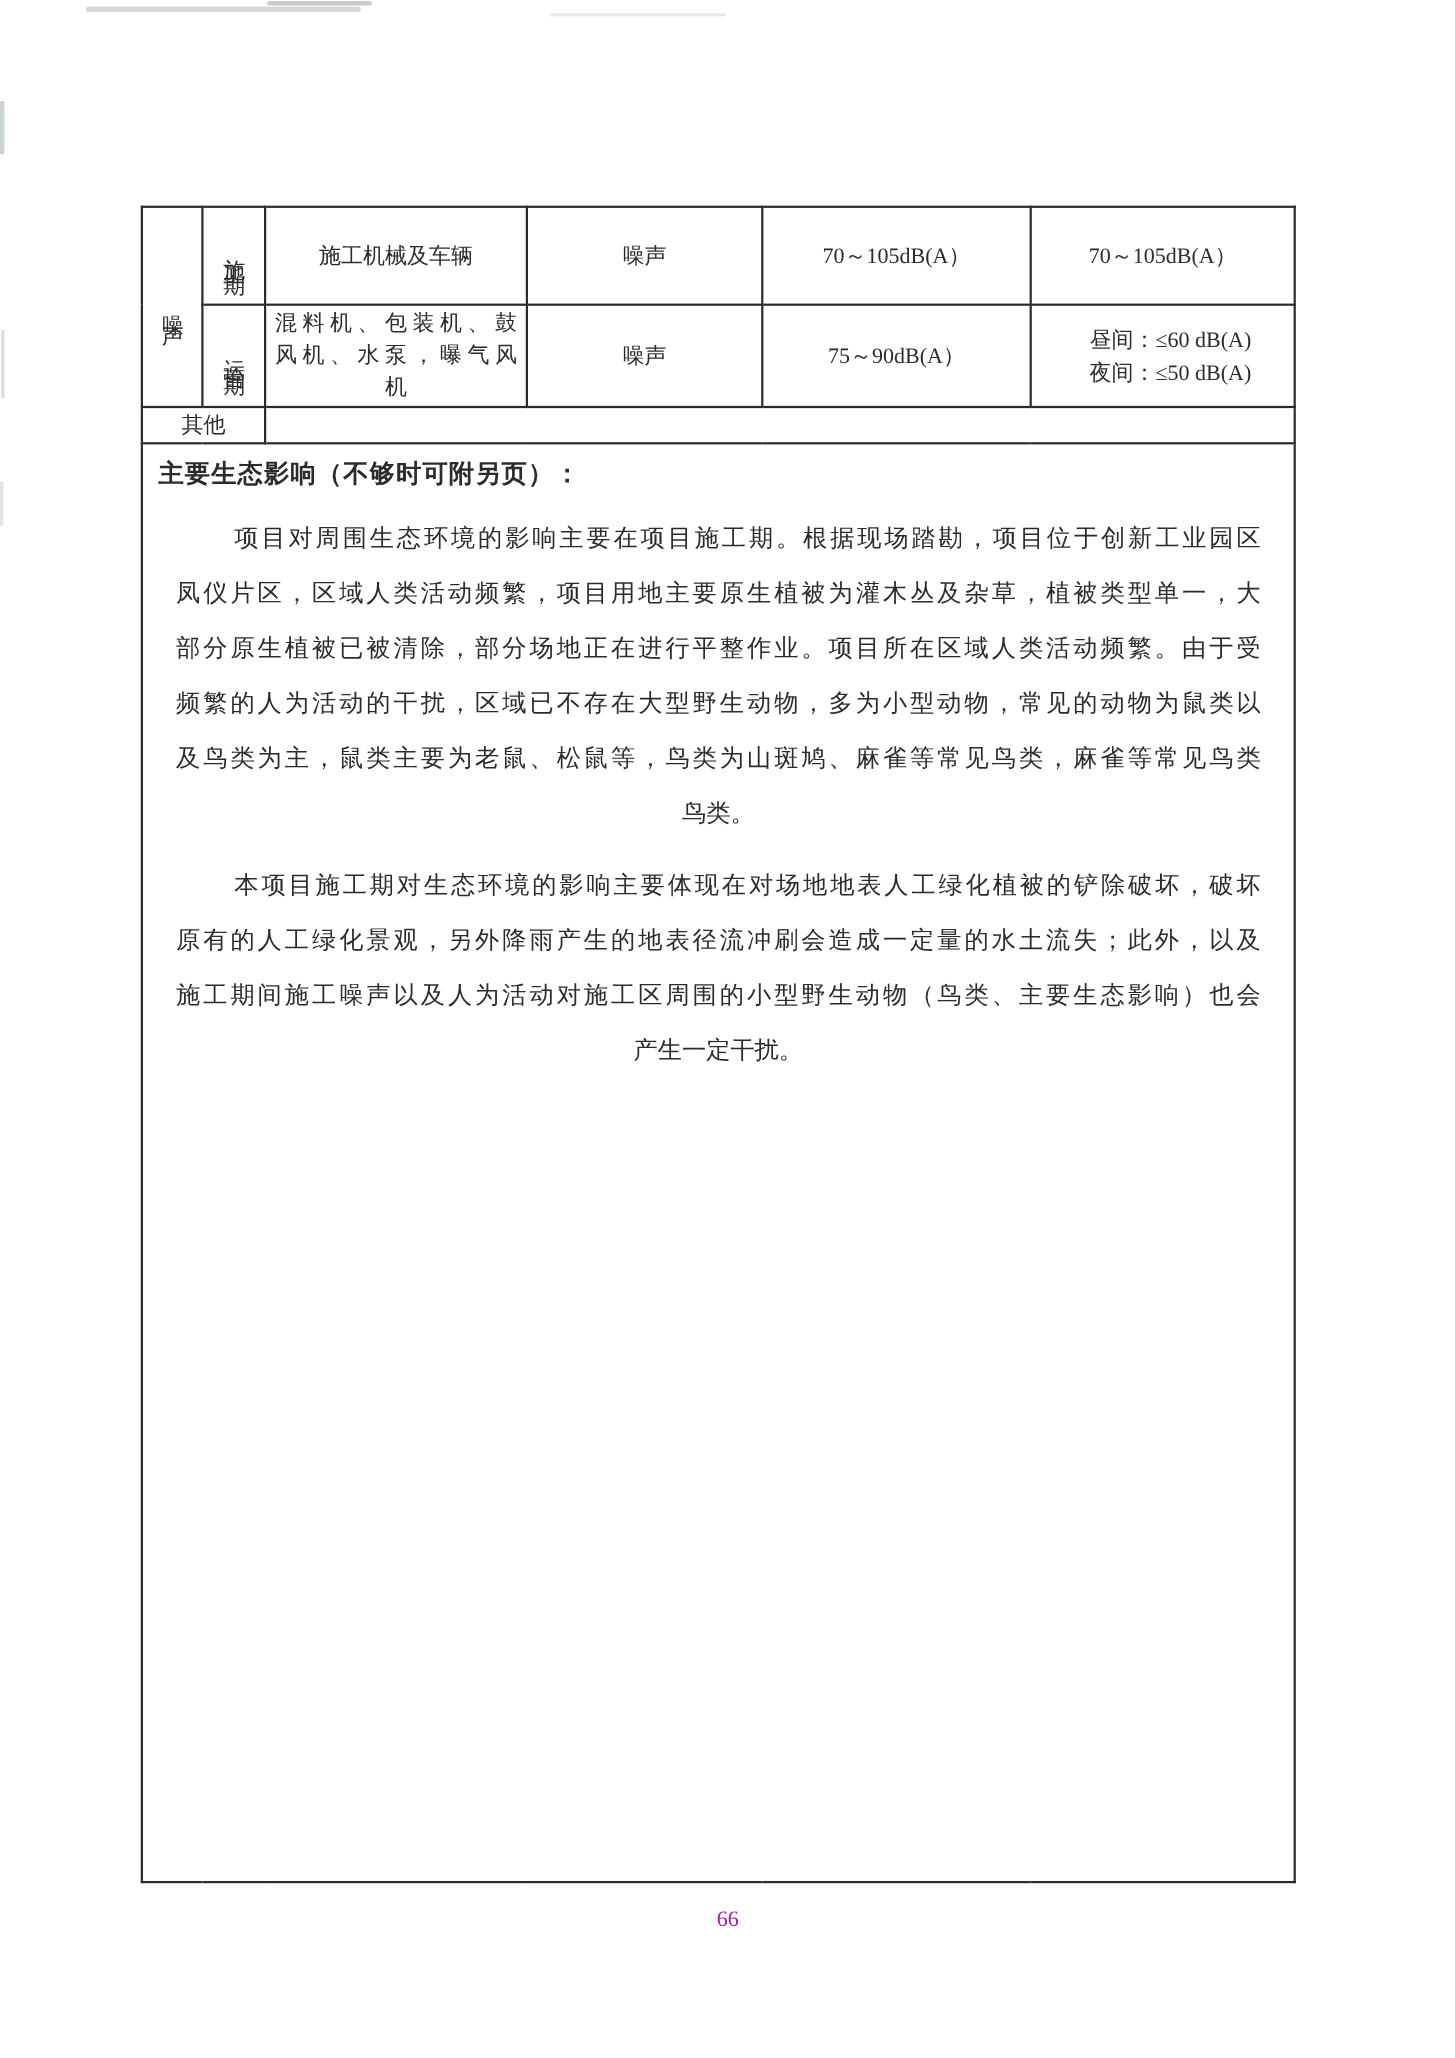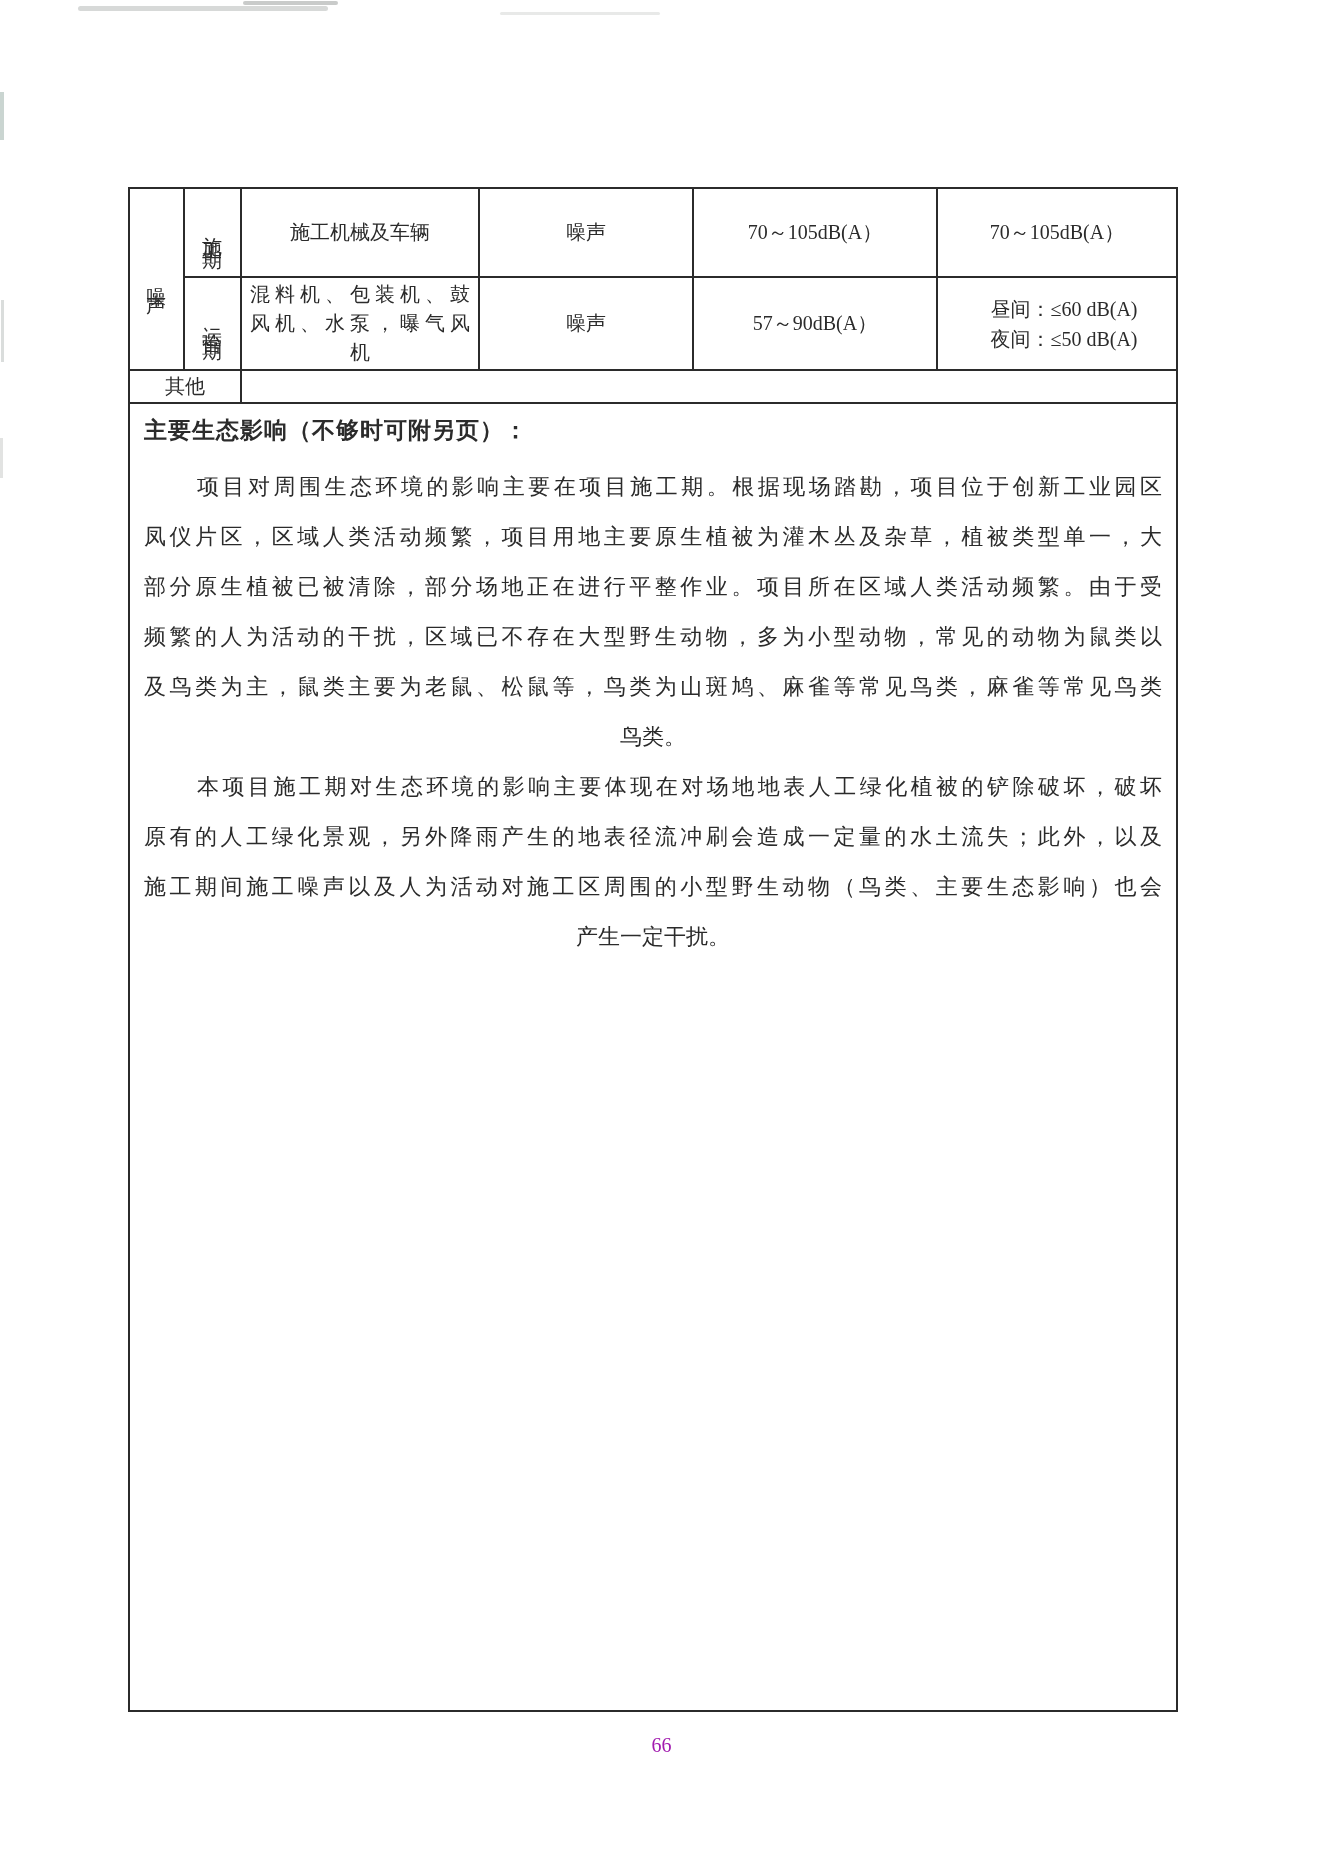--- a/index.html
+++ b/index.html
@@ -72,21 +72,21 @@
     text-align: left !important;
     padding: 8px 14px !important;
   }
   .eco-heading {
     font-size: 23px;
     font-weight: bold;
     line-height: 34px;
     margin: 2px 0 14px 0;
     letter-spacing: 1px;
   }
-  .eco-para { margin: 0; }
+  .eco-para { margin: 16px; }
   .text-line {
     font-size: 22px;
     line-height: 50px;
     white-space: normal;
   }
   .text-line.justified { text-align: justify; text-align-last: justify; }
   .text-line.plain     { text-align: center; }
   .text-line.indent    { padding-left: 53px; }
 
   
@@ -137,21 +137,21 @@
     <tr class="row-operation">
       <td>
         <span class="vertical-label">运营期</span>
       </td>
       <td>
         <div class="src-line spread">混料机、包装机、鼓</div>
         <div class="src-line spread">风机、水泵，曝气风</div>
         <div class="src-line center">机</div>
       </td>
       <td>噪声</td>
-      <td>57～90dB(A）</td>
+      <td>75～90dB(A）</td>
       <td class="limit-cell">
         <div class="limit-line">昼间：≤60 dB(A)</div>
         <div class="limit-line">夜间：≤50 dB(A)</div>
       </td>
     </tr>
     <tr class="row-other">
       <td colspan="2">其他</td>
       <td colspan="4"></td>
     </tr>
     <tr class="row-eco">

